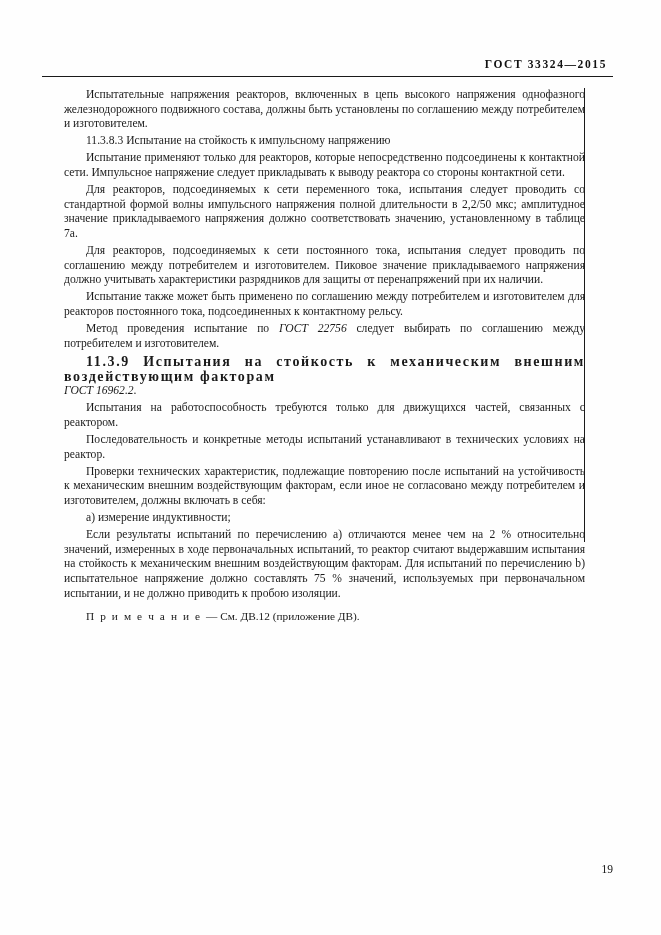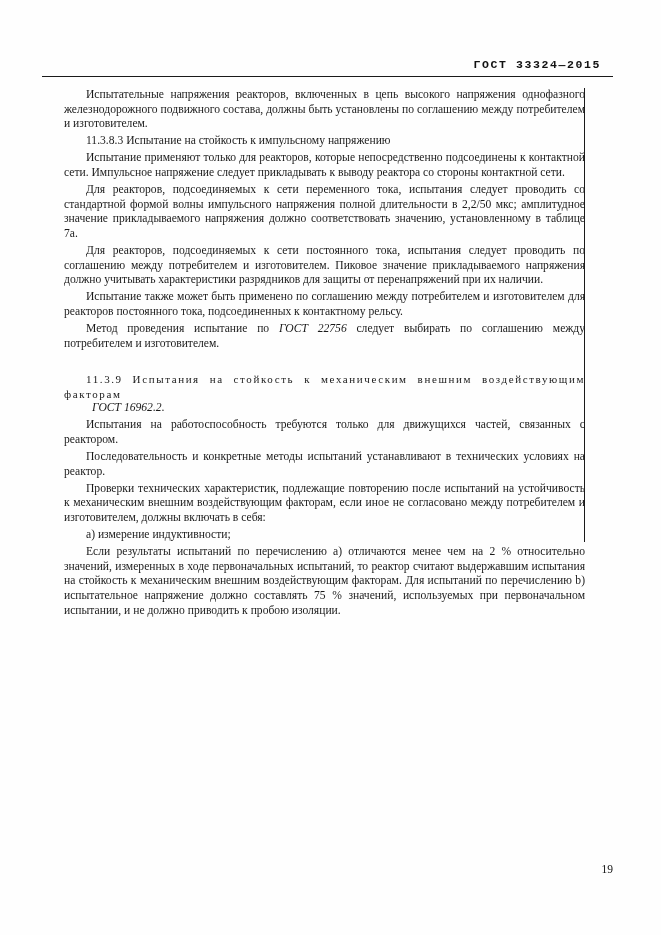--- a/index.html
+++ b/index.html
@@ -18,22 +18,22 @@
   .page {
     position: absolute;
     left: 0; top: 0;
     width: 661px;
     height: 935px;
     background: #fefefe;
   }
   .header {
     position: absolute;
     top: 58px;
-    right: 60px;
-    font-family: Liberation Mono, monospace;
+    right: 54px;
+    font-family: Liberation Serif, serif;
     font-size: 11.5px;
     letter-spacing: 1.6px;
     font-weight: 700;
     color: #111;
     padding-left: 13px;
   }
   .rule-top {
     position: absolute;
     left: 42px;
     top: 76px;
@@ -61,35 +61,34 @@
     line-height: 14.6px;
     text-align: justify;
     text-justify: inter-word;
     hyphens: manual;
   }
   p.ind {
     text-indent: 22px;
   }
   p.noind {
     text-indent: 0;
-    margin-left: 28px;
   }
   .gap {
     height: 2px;
   }
   i.bi {
     font-weight: 400;
     font-style: italic;
   }
   .sec-head {
-    font-weight: 400;
-    font-size: 11px;
+    font-weight: 700;
+    font-size: 14px;
     line-height: 14.6px;
     text-indent: 22px;
-    margin: 21px 0 0 0;
+    margin: 4px 0 0 0;
   }
   .spaced {
     letter-spacing: 1.6px;
   }
   .note {
     margin-top: 8px;
     font-size: 11.3px;
     line-height: 14.6px;
     text-indent: 22px;
   }
@@ -138,18 +137,19 @@
     <p class="ind">Испытания на работоспособность требуются только для движущихся частей, связанных с реактором.</p>
     <div class="gap"></div>
     <p class="ind">Последовательность и конкретные методы испытаний устанавливают в технических условиях на реактор.</p>
     <div class="gap"></div>
     <p class="ind">Проверки технических характеристик, подлежащие повторению после испытаний на устойчивость к механическим внешним воздействующим факторам, если иное не согласовано между потребителем и изготовителем, должны включать в себя:</p>
     <div class="gap"></div>
     <p class="ind">a) измерение индуктивности;</p>
     <div class="gap"></div>
     <p class="ind">Если результаты испытаний по перечислению a) отличаются менее чем на 2 % относительно значений, измеренных в ходе первоначальных испытаний, то реактор считают выдержавшим испытания на стойкость к механическим внешним воздействующим факторам. Для испытаний по перечислению b) испытательное напряжение должно составлять 75 % значений, используемых при первоначальном испытании, и не должно приводить к пробою изоляции.</p>
 
+    <p class="note"><span class="spaced">П р и м е ч а н и е </span><span>— См. ДВ.12 (приложение ДВ).</span></p>
 
   </div>
 
   <div class="pageno">19</div>
 
 </div>
 
 </body></html>

